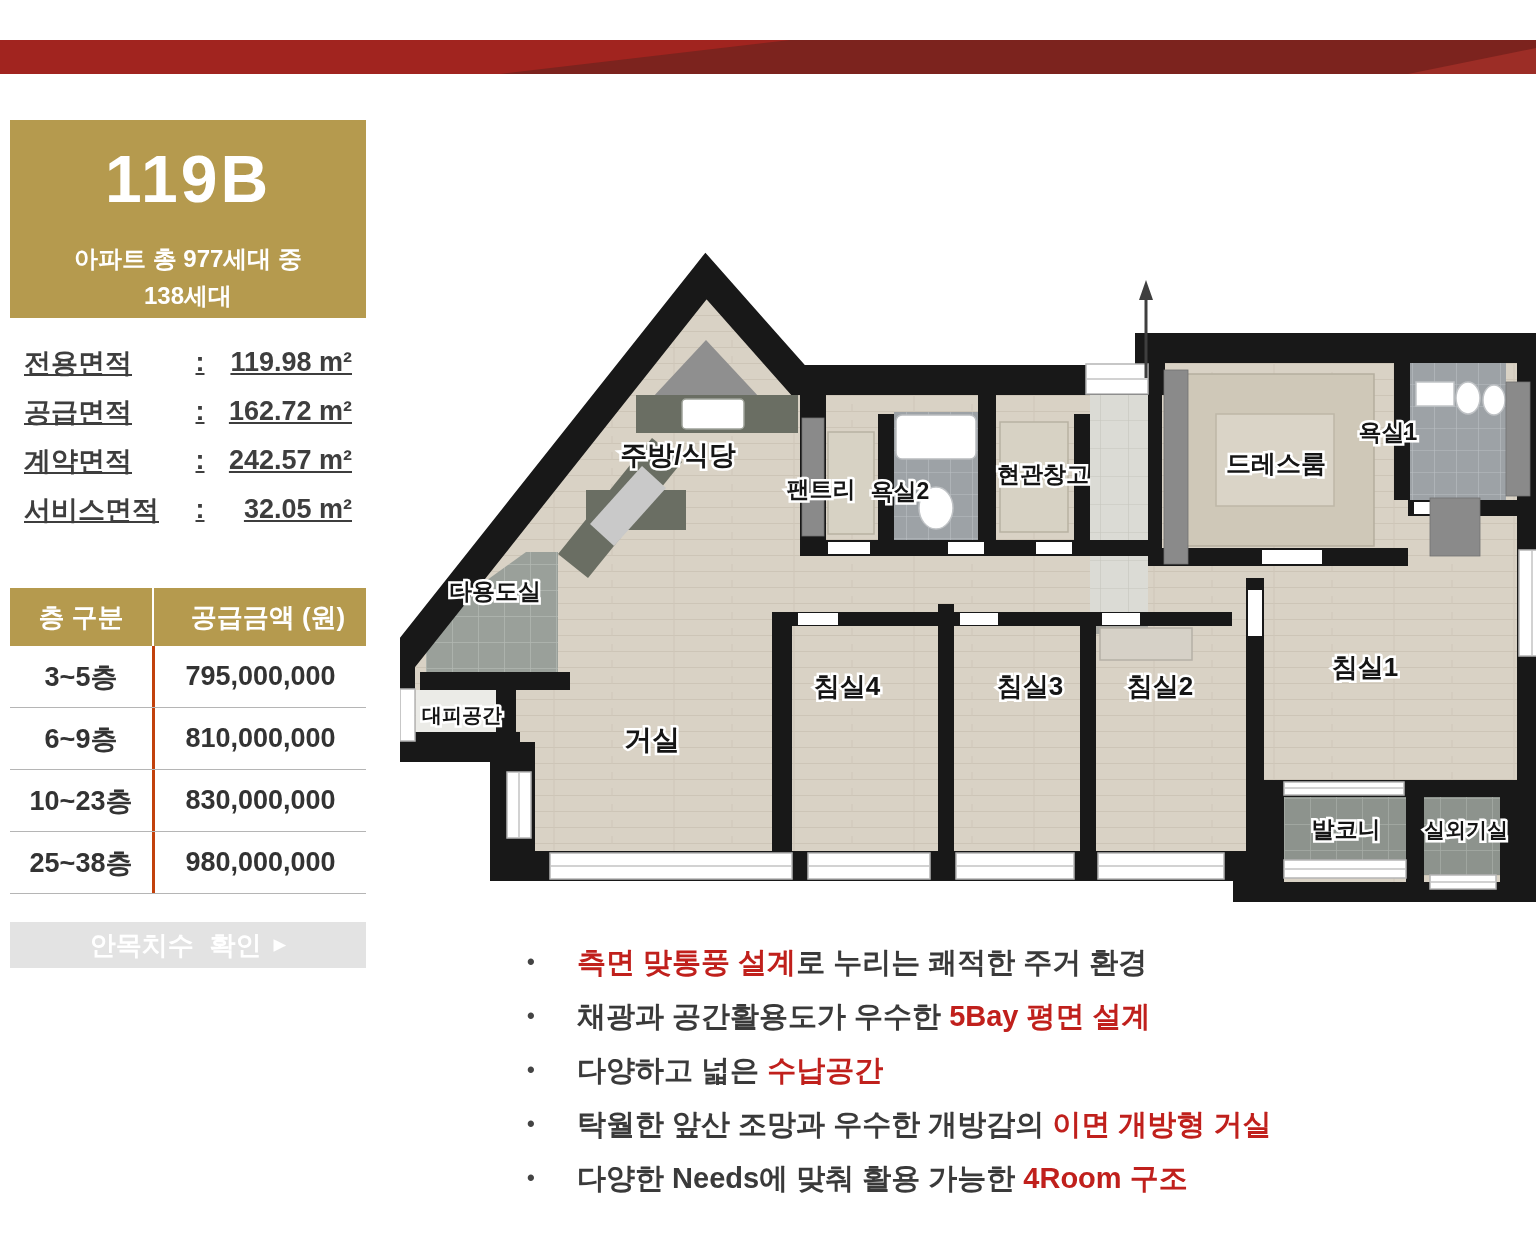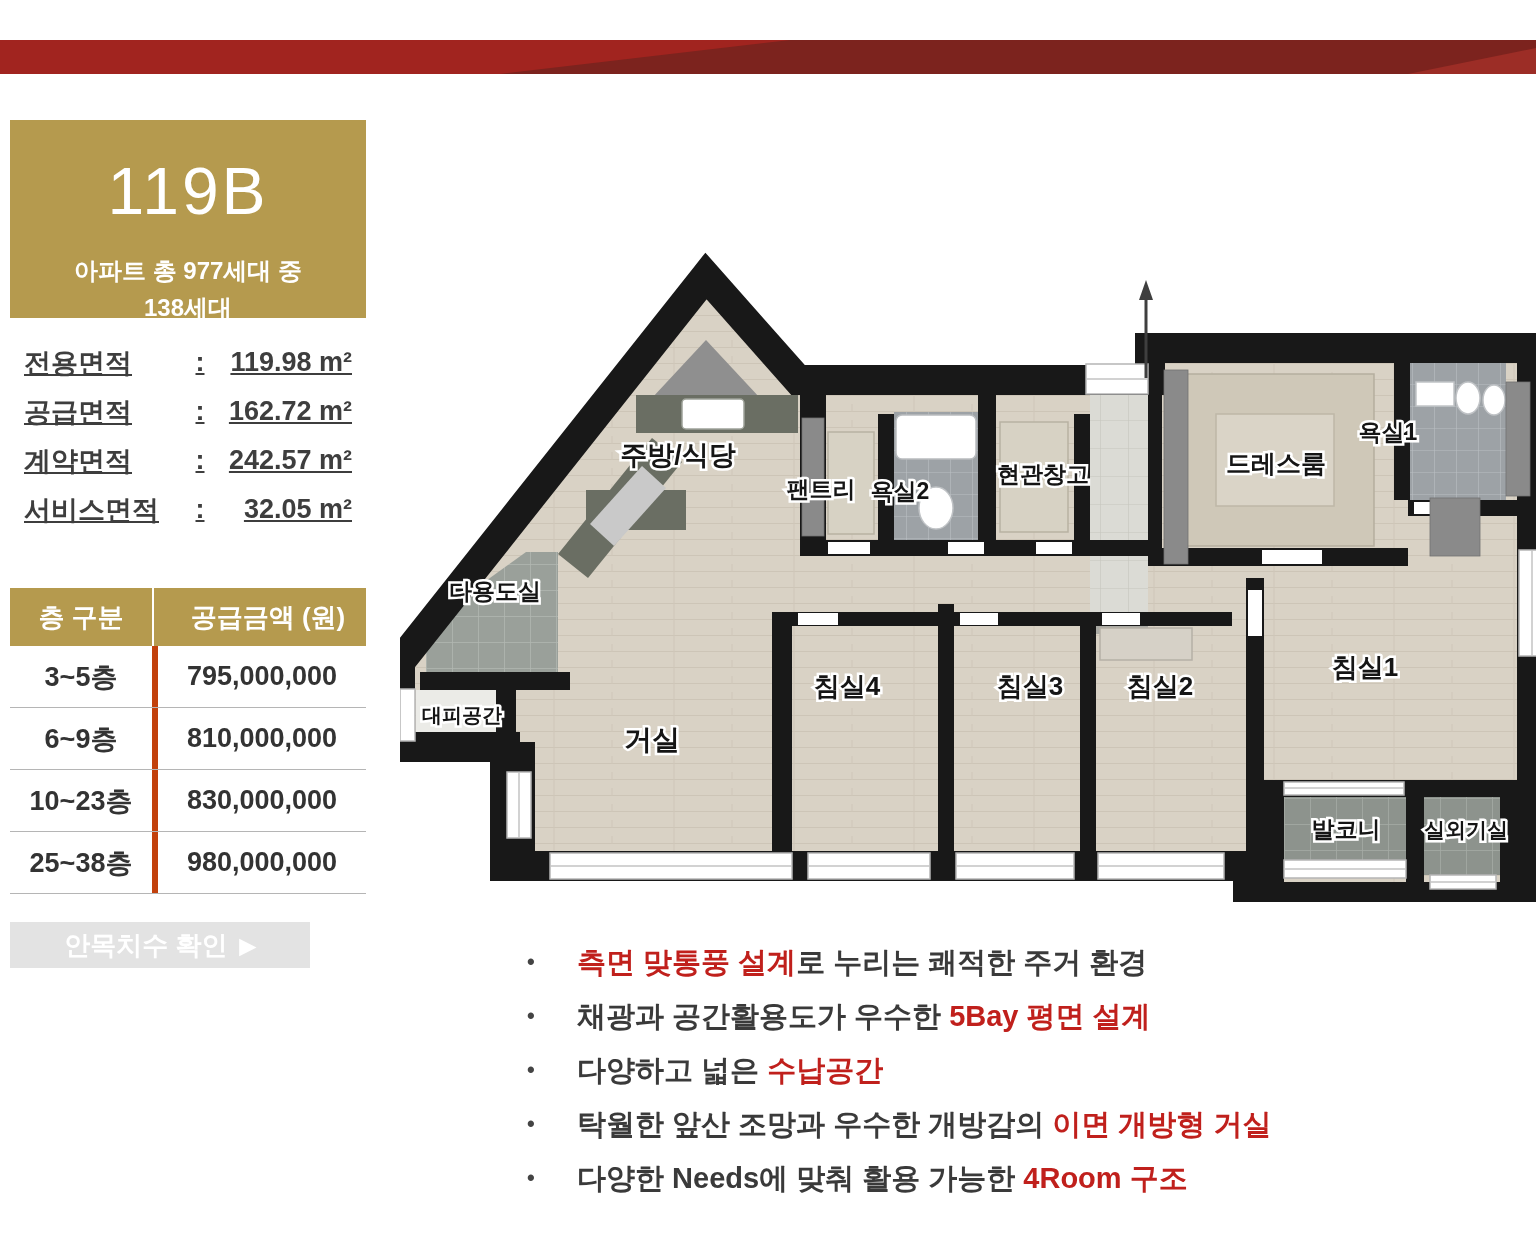--- a/index.html
+++ b/index.html
@@ -7,41 +7,41 @@
     width:1536px;height:1239px;position:relative;background:#ffffff;
     font-family:"Liberation Sans","DejaVu Sans",sans-serif;overflow:hidden;
   }
   
   .band{position:absolute;left:0;top:40px;width:1536px;height:34px;}
   
   .unit-card{
     position:absolute;left:10px;top:120px;width:356px;height:198px;
     background:var(--gold,#b59a4e);color:#fff;text-align:center;
   }
-  .unit-code{font-size:66px;font-weight:400;letter-spacing:3px;line-height:1;padding-top:38px;}
+  .unit-code{font-size:66px;font-weight:700;letter-spacing:3px;line-height:1;padding-top:26px;}
   .unit-sub{font-size:24px;font-weight:600;line-height:1.55;margin-top:28px;}
   
   .spec-list{position:absolute;left:10px;top:338px;width:356px;color:#3e3e3e;text-decoration:underline;}
   .spec-row{display:flex;align-items:center;height:49px;font-size:27px;font-weight:600;}
   .spec-label{display:inline-block;width:150px;margin-left:14px;text-align:justify;text-align-last:justify;}
   .spec-colon{width:52px;text-align:center;}
   .spec-value{flex:1;text-align:right;margin-right:14px;}
   
   .price-table{position:absolute;left:10px;top:547px;width:356px;margin-top:41px;}
   .price-head{display:flex;height:58px;background:var(--gold,#b59a4e);color:#fff;font-size:26px;font-weight:700;}
   .price-head .c1{width:142px;border-right:2px solid #fff;display:flex;align-items:center;justify-content:center;}
   .price-head .c2{flex:1;display:flex;align-items:center;justify-content:center;padding-left:16px;}
   .price-row{display:flex;height:61px;border-bottom:1px solid #b5b5b5;color:#333;font-size:27px;font-weight:600;}
-  .price-row .c1{width:142px;border-right:6px solid #c2410c;display:flex;align-items:center;justify-content:center;}
+  .price-row .c1{width:142px;border-right:3px solid #c2410c;display:flex;align-items:center;justify-content:center;}
   .price-row .c2{flex:1;display:flex;align-items:center;justify-content:center;}
   
   .cta{
-    position:absolute;left:10px;top:922px;width:300px;height:46px;background:#e3e3e3;
+    position:absolute;left:10px;top:922px;width:356px;height:46px;background:#e3e3e3;
     color:#fff;font-size:26px;font-weight:700;display:flex;align-items:center;justify-content:center;
-    cursor:pointer;border:none;gap:12px;
+    cursor:pointer;border:none;gap:12px;font-family:Liberation Mono, monospace;
   }
   .cta .arr{font-size:21px;line-height:1;}
   
   .floorplan{position:absolute;left:400px;top:252px;width:1136px;height:650px;}
   #room-labels text{
     font-family:"Liberation Sans","DejaVu Sans",sans-serif;font-weight:800;fill:#151515;
     stroke:#ffffff;stroke-width:5px;paint-order:stroke;text-anchor:middle;
   }
   
   .features{position:absolute;left:527px;top:942px;width:780px;list-style:none;margin:0;padding:0;}

